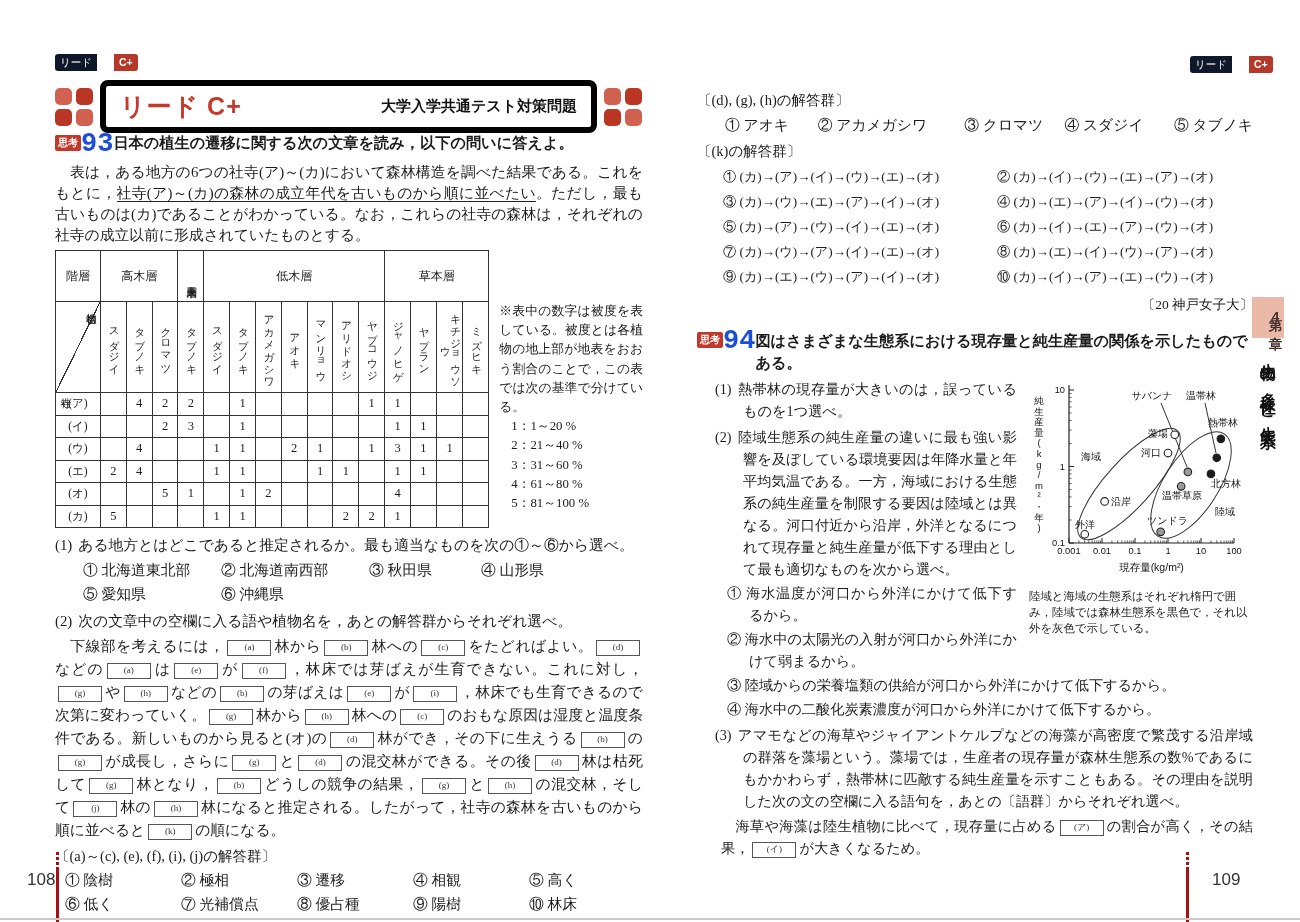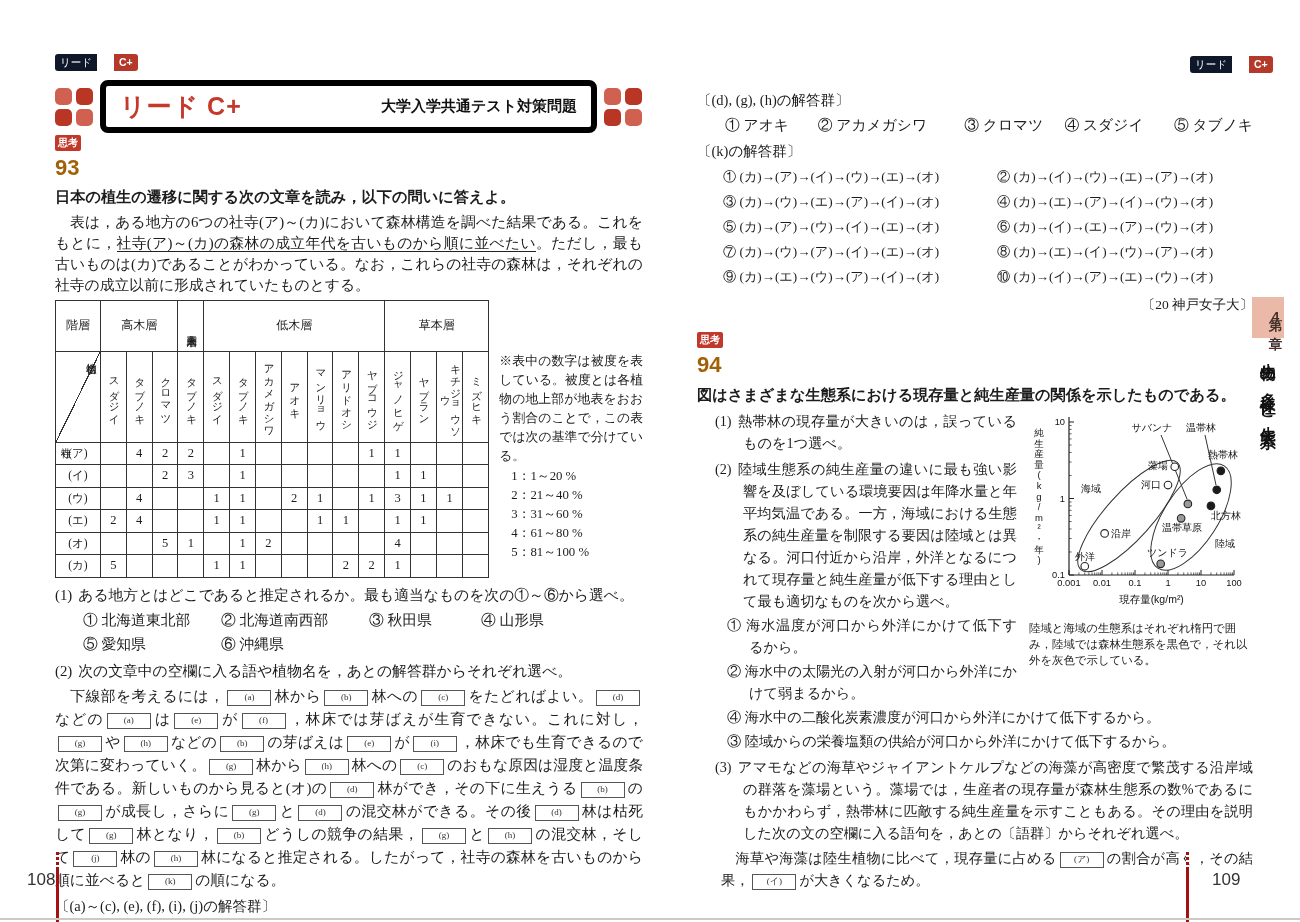--- a/index.html
+++ b/index.html
@@ -24,26 +24,26 @@
     display:flex;align-items:center;padding:0 14px;}
   .banner-title{color:#c5392b;font-weight:bold;font-size:25px;letter-spacing:1px;
     font-family:"Liberation Sans","DejaVu Sans",sans-serif;}
   .banner-sub{margin-left:auto;font-weight:bold;font-size:15px;color:#111;
     font-family:"Liberation Sans","DejaVu Sans",sans-serif;}
 
   
   #left-col{position:absolute;left:55px;top:131px;width:588px;}
   #right-col{position:absolute;left:697px;top:84px;width:556px;font-size:14.2px;line-height:22px;}
 
-  .problem-head{display:flex;align-items:flex-start;gap:6px;margin-bottom:4px;flex-direction:column;}
+  .problem-head{display:flex;align-items:flex-start;margin-bottom:4px;}
   .think-badge{background:#c0392b;color:#fff;font-size:10px;font-weight:bold;padding:2px 3px;
     border-radius:2px;line-height:1.15;margin-top:4px;white-space:nowrap;
     font-family:"Liberation Sans","DejaVu Sans",sans-serif;}
-  .prob-num{color:#a16207;font-weight:bold;font-size:22px;line-height:1;
-    font-family:Liberation Sans, sans-serif;}
+  .prob-num{color:#1d4ed8;font-weight:bold;font-size:27px;line-height:1;
+    font-family:Liberation Mono, monospace;}
   .prob-title{font-weight:bold;font-size:15.2px;padding-top:2px;
     font-family:"Liberation Sans","DejaVu Sans",sans-serif;}
 
   .intro{margin:2px 0 4px 0;font-size:14.8px;line-height:21px;text-align:justify;}
   .ul{border-bottom:1.2px solid #222;}
 
   
   .table-row-wrap{display:flex;gap:10px;margin-top:2px;}
   #survey-table{border-collapse:collapse;border:1.5px solid #333;}
   #survey-table th,#survey-table td{border:1px solid #333;padding:0;text-align:center;
@@ -512,22 +512,22 @@
         <div class="chart-caption">陸域と海域の生態系はそれぞれ楕円で囲み，陸域では森林生態系を黒色で，それ以外を灰色で示している。</div>
       </div>
 
       <div class="q-block"><span class="q-label">(1)</span><span>熱帯林の現存量が大きいのは，誤っているものを1つ選べ。</span></div>
 
       <div class="q-block"><span class="q-label">(2)</span><span>陸域生態系の純生産量の違いに最も強い影響を及ぼしている環境要因は年降水量と年平均気温である。一方，海域における生態系の純生産量を制限する要因は陸域とは異なる。河口付近から沿岸，外洋となるにつれて現存量と純生産量が低下する理由として最も適切なものを次から選べ。</span></div>
       <div class="opt-items">
 
       <div class="opt-item">① 海水温度が河口から外洋にかけて低下するから。</div>
           <div class="opt-item">② 海水中の太陽光の入射が河口から外洋にかけて弱まるから。</div>
+          <div class="opt-item">③ 陸域からの栄養塩類の供給が河口から外洋にかけて低下するから。</div>
           <div class="opt-item">④ 海水中の二酸化炭素濃度が河口から外洋にかけて低下するから。</div>
-          <div class="opt-item">③ 陸域からの栄養塩類の供給が河口から外洋にかけて低下するから。</div>
         </div>
 
       <div class="q-block"><span class="q-label">(3)</span><span>アマモなどの海草やジャイアントケルプなどの海藻が高密度で繁茂する沿岸域の群落を藻場という。藻場では，生産者の現存量が森林生態系の数%であるにもかかわらず，熱帯林に匹敵する純生産量を示すこともある。その理由を説明した次の文の空欄に入る語句を，あとの〔語群〕からそれぞれ選べ。</span></div>
       <p class="q3body">　海草や海藻は陸生植物に比べて，現存量に占める<span class="blank">(ア)</span>の割合が高く，その結果，<span class="blank">(イ)</span>が大きくなるため。</p>
 
     </div>
   </div>
 
   <div class="chapter-tab">
     <div class="chapter-box">第4章</div>

